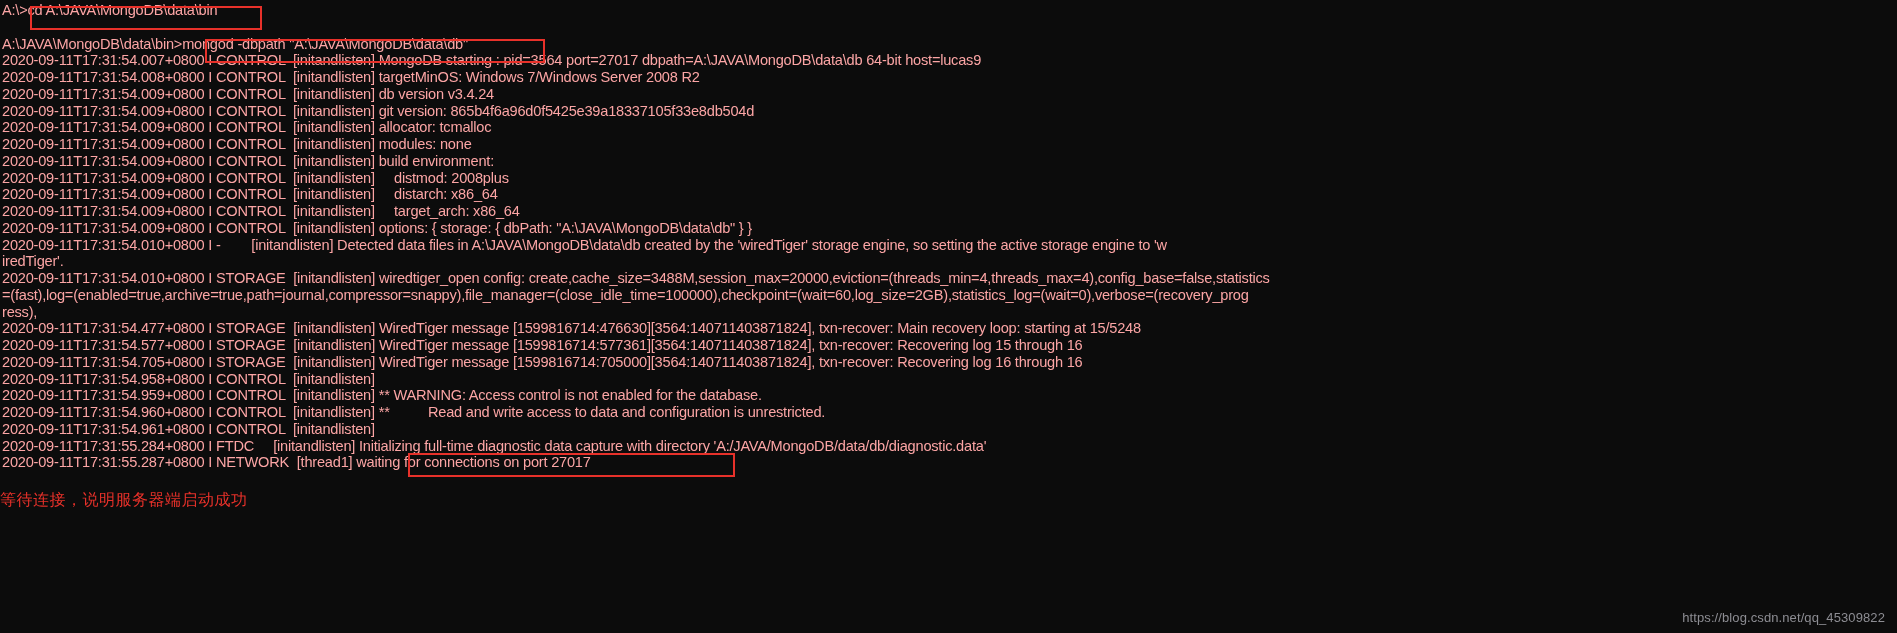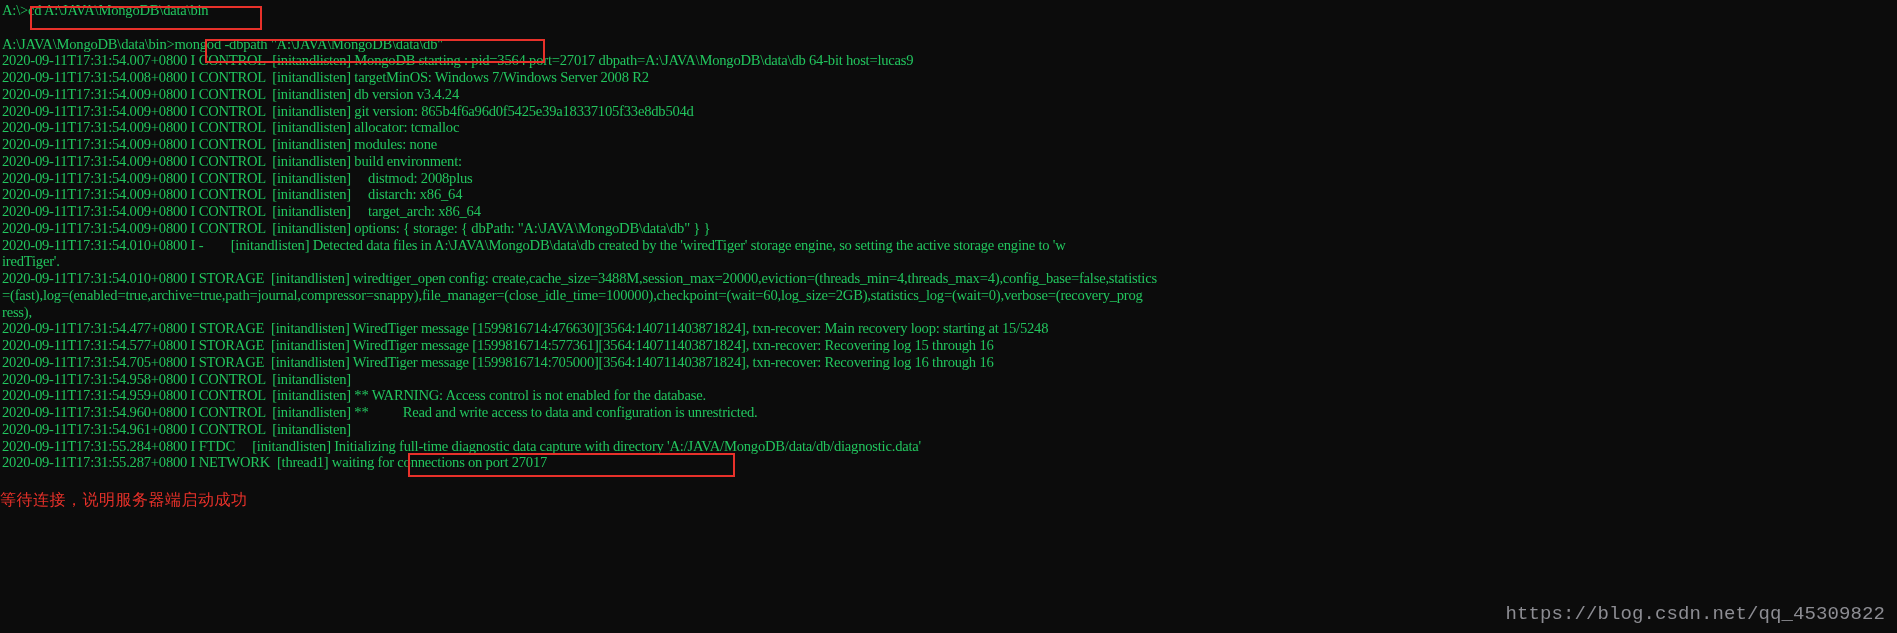--- a/index.html
+++ b/index.html
@@ -19,26 +19,26 @@
     position: relative;
     width: 1897px;
     height: 633px;
     background: #0c0c0c;
     color: #ccccd0;
     padding: 2px 0 0 2px;
   }
 
   .console-body {
     position: relative;
-    font-family: Liberation Serif, serif;
+    font-family: Liberation Sans, sans-serif;
     font-size: 14.6px;
     line-height: 16.75px;
     letter-spacing: -0.22px;
     white-space: pre;
-    color: #22c55e;
+    color: #fca5a5;
   }
 
   .line {
     height: 16.75px;
     white-space: pre;
     font-variant-ligatures: none;
   }
   .line.blank { color: transparent; }
 
   
@@ -58,22 +58,22 @@
     font-family: "DejaVu Sans", "Liberation Sans", sans-serif;
     font-size: 16px;
     letter-spacing: 0.5px;
   }
 
   #watermark {
     position: absolute;
     right: 12px;
     bottom: 8px;
     color: #8d8d93;
-    font-family: Liberation Mono, monospace;
-    font-size: 19px;
+    font-family: Liberation Sans, sans-serif;
+    font-size: 13px;
     letter-spacing: 0.1px;
   }
 </style>
 </head>
 <body>
 
 <div id="terminal">
 
   <div class="console-body" id="console-body"><div class="line">A:\&gt;cd A:\JAVA\MongoDB\data\bin</div><div class="line blank"></div><div class="line">A:\JAVA\MongoDB\data\bin&gt;mongod -dbpath "A:\JAVA\MongoDB\data\db"</div><div class="line">2020-09-11T17:31:54.007+0800 I CONTROL  [initandlisten] MongoDB starting : pid=3564 port=27017 dbpath=A:\JAVA\MongoDB\data\db 64-bit host=lucas9</div><div class="line">2020-09-11T17:31:54.008+0800 I CONTROL  [initandlisten] targetMinOS: Windows 7/Windows Server 2008 R2</div><div class="line">2020-09-11T17:31:54.009+0800 I CONTROL  [initandlisten] db version v3.4.24</div><div class="line">2020-09-11T17:31:54.009+0800 I CONTROL  [initandlisten] git version: 865b4f6a96d0f5425e39a18337105f33e8db504d</div><div class="line">2020-09-11T17:31:54.009+0800 I CONTROL  [initandlisten] allocator: tcmalloc</div><div class="line">2020-09-11T17:31:54.009+0800 I CONTROL  [initandlisten] modules: none</div><div class="line">2020-09-11T17:31:54.009+0800 I CONTROL  [initandlisten] build environment:</div><div class="line">2020-09-11T17:31:54.009+0800 I CONTROL  [initandlisten]     distmod: 2008plus</div><div class="line">2020-09-11T17:31:54.009+0800 I CONTROL  [initandlisten]     distarch: x86_64</div><div class="line">2020-09-11T17:31:54.009+0800 I CONTROL  [initandlisten]     target_arch: x86_64</div><div class="line">2020-09-11T17:31:54.009+0800 I CONTROL  [initandlisten] options: { storage: { dbPath: "A:\JAVA\MongoDB\data\db" } }</div><div class="line">2020-09-11T17:31:54.010+0800 I -        [initandlisten] Detected data files in A:\JAVA\MongoDB\data\db created by the 'wiredTiger' storage engine, so setting the active storage engine to 'w</div><div class="line">iredTiger'.</div><div class="line">2020-09-11T17:31:54.010+0800 I STORAGE  [initandlisten] wiredtiger_open config: create,cache_size=3488M,session_max=20000,eviction=(threads_min=4,threads_max=4),config_base=false,statistics</div><div class="line">=(fast),log=(enabled=true,archive=true,path=journal,compressor=snappy),file_manager=(close_idle_time=100000),checkpoint=(wait=60,log_size=2GB),statistics_log=(wait=0),verbose=(recovery_prog</div><div class="line">ress),</div><div class="line">2020-09-11T17:31:54.477+0800 I STORAGE  [initandlisten] WiredTiger message [1599816714:476630][3564:140711403871824], txn-recover: Main recovery loop: starting at 15/5248</div><div class="line">2020-09-11T17:31:54.577+0800 I STORAGE  [initandlisten] WiredTiger message [1599816714:577361][3564:140711403871824], txn-recover: Recovering log 15 through 16</div><div class="line">2020-09-11T17:31:54.705+0800 I STORAGE  [initandlisten] WiredTiger message [1599816714:705000][3564:140711403871824], txn-recover: Recovering log 16 through 16</div><div class="line">2020-09-11T17:31:54.958+0800 I CONTROL  [initandlisten]</div><div class="line">2020-09-11T17:31:54.959+0800 I CONTROL  [initandlisten] ** WARNING: Access control is not enabled for the database.</div><div class="line">2020-09-11T17:31:54.960+0800 I CONTROL  [initandlisten] **          Read and write access to data and configuration is unrestricted.</div><div class="line">2020-09-11T17:31:54.961+0800 I CONTROL  [initandlisten]</div><div class="line">2020-09-11T17:31:55.284+0800 I FTDC     [initandlisten] Initializing full-time diagnostic data capture with directory 'A:/JAVA/MongoDB/data/db/diagnostic.data'</div><div class="line">2020-09-11T17:31:55.287+0800 I NETWORK  [thread1] waiting for connections on port 27017</div></div>
 

